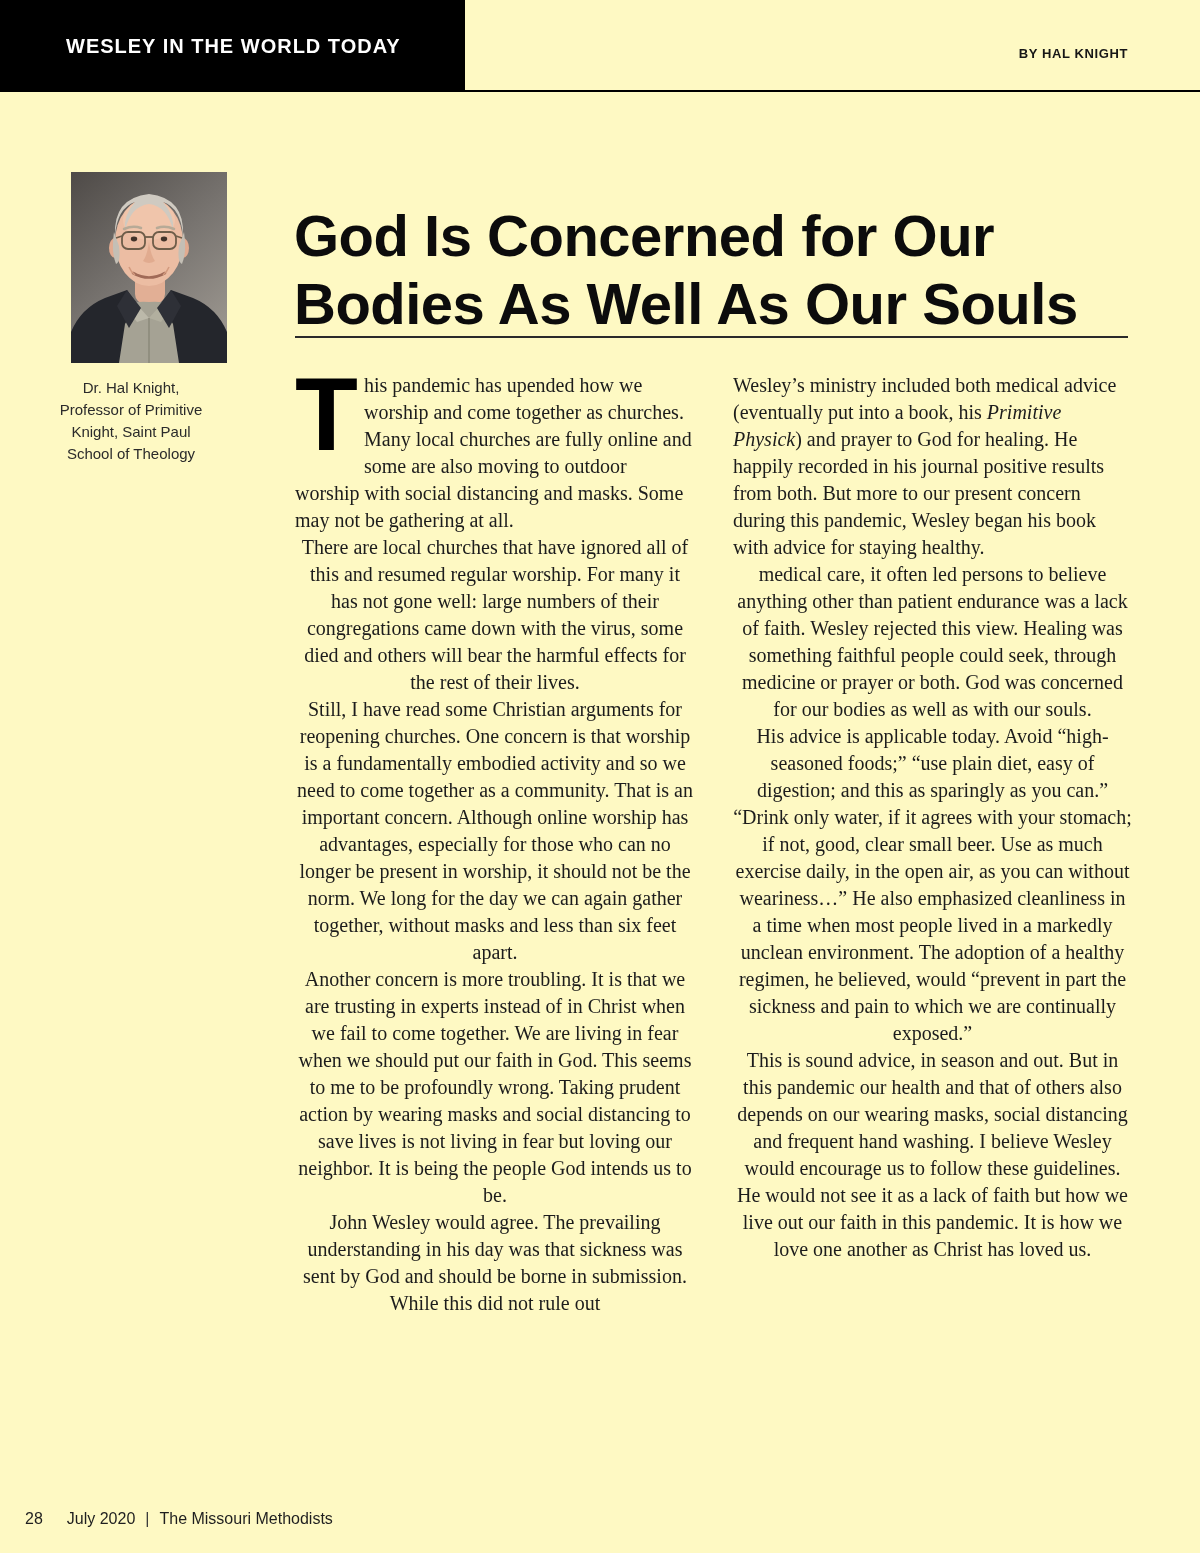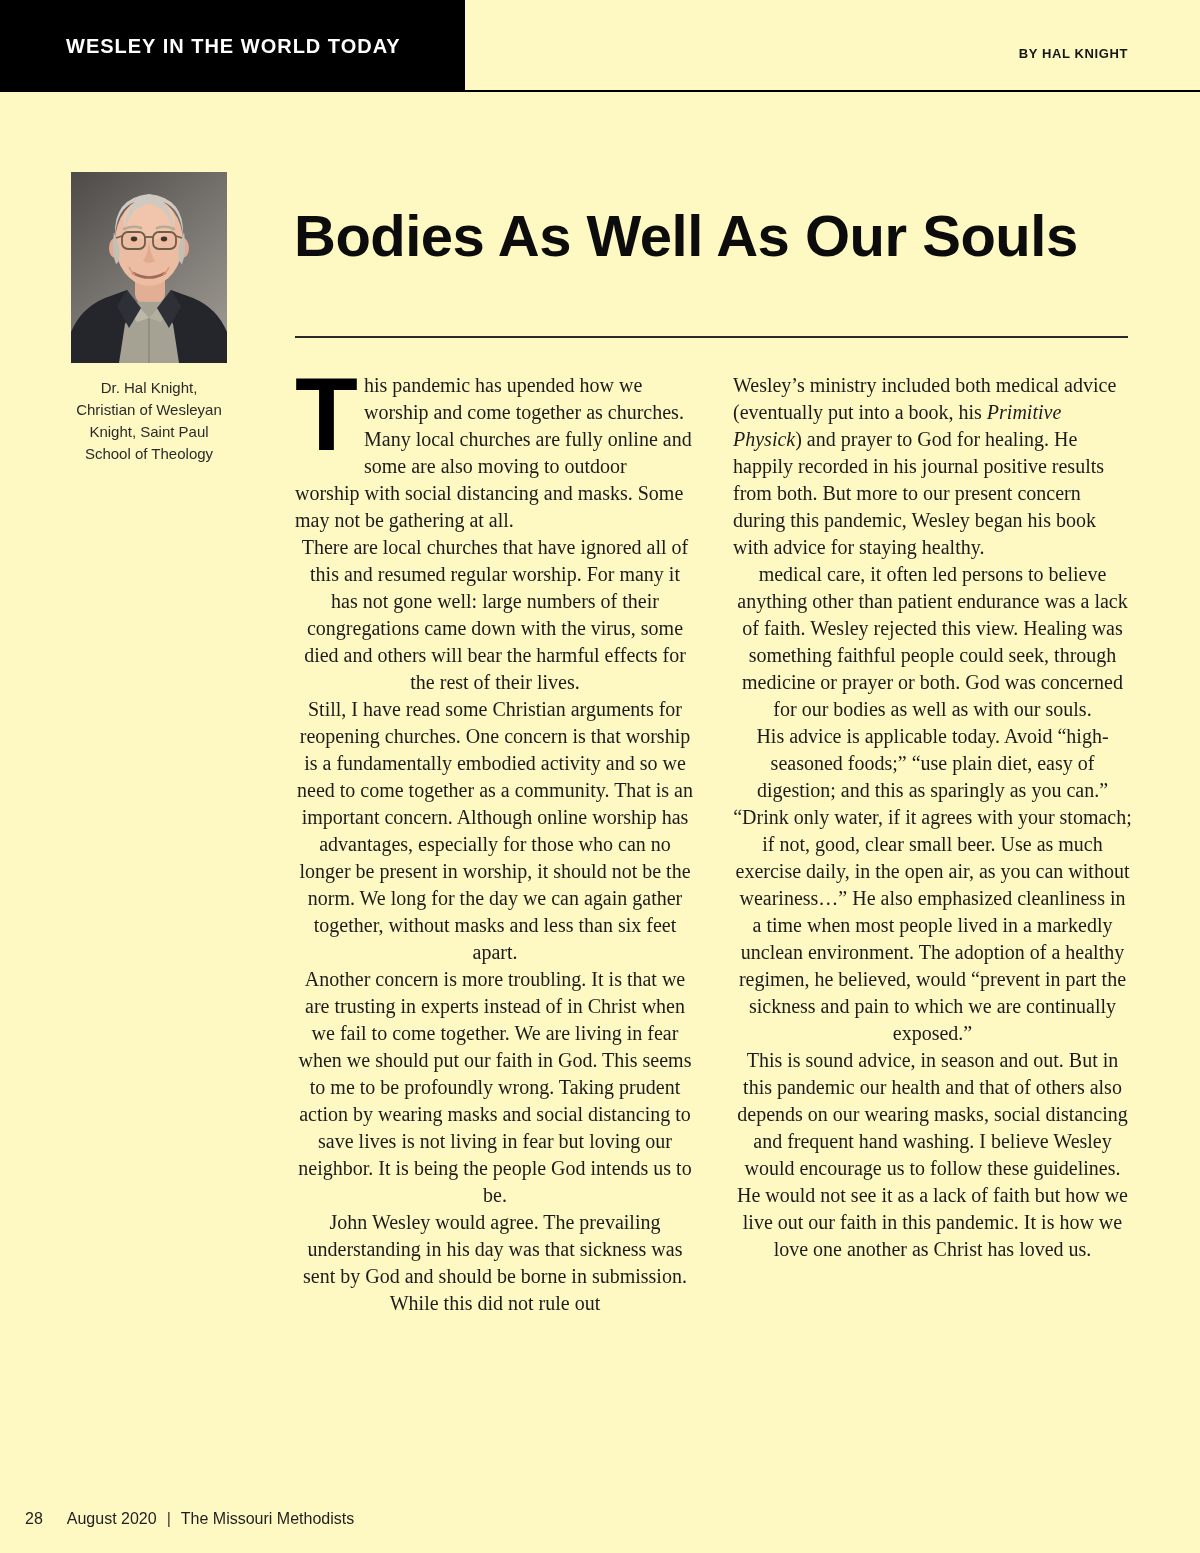--- a/index.html
+++ b/index.html
@@ -14,21 +14,21 @@
     color:#ffffff;font-size:20px;font-weight:700;letter-spacing:1px;white-space:nowrap;
   }
   #header-rule{position:absolute;left:0;top:90px;width:1200px;height:2px;background:#000000;}
   #byline{
     position:absolute;top:46px;right:72px;color:#161616;
     font-size:13px;font-weight:600;letter-spacing:0.6px;white-space:nowrap;margin-left:46px;
   }
   
   #author-photo{position:absolute;left:71px;top:172px;width:156px;height:191px;}
   #author-caption{
-    position:absolute;left:29px;top:377px;width:240px;text-align:center;
+    position:absolute;left:11px;top:377px;width:240px;text-align:center;
     font-size:15px;line-height:22px;color:#2b2b2b;font-weight:400;
   }
   
   #page-title{
     position:absolute;left:294px;top:163px;width:845px;
     font-size:58px;line-height:68px;font-weight:600;letter-spacing:-0.5px;color:#0c0c0c;
   }
   #page-title .title-line{display:block;}
   #title-rule{position:absolute;left:295px;top:336px;width:833px;height:2px;background:#2a2a2a;}
   .article-col{
@@ -111,44 +111,45 @@
 
     <path d="M78,70 Q76,84 72,89 Q78,93 84,89 Q80,84 78,70" fill="#dfa88c" opacity="0.85"></path>
 
     <path d="M62,101 Q78,110 94,101" stroke="#a06a57" stroke-width="2.6" fill="none" stroke-linecap="round"></path>
     <path d="M58,95 Q60,100 64,103" stroke="#d39a7e" stroke-width="1.5" fill="none"></path>
     <path d="M98,95 Q96,100 92,103" stroke="#d39a7e" stroke-width="1.5" fill="none"></path>
   </svg>
 
   <div id="author-caption">
       <div>Dr. Hal Knight,</div>
-      <div>Christian of Wesleyan</div>
+      <div>Professor of Primitive</div>
       <div>Knight, Saint Paul</div>
       <div>School of Theology</div>
     </div>
 
   <h1 id="page-title">
+    <span class="title-line">God Is Concerned for Our</span>
     <span class="title-line">Bodies As Well As Our Souls</span>
   </h1>
   <div id="title-rule"></div>
 
   <div id="column-left" class="article-col">
       <p><span class="drop-cap">T</span><span>his pandemic has upended how we worship and come together as churches. Many local churches are fully online and some are also moving to outdoor worship with social distancing and masks. Some may not be gathering at all.</span></p>
       <p><span>There are local churches that have ignored all of this and resumed regular worship. For many it has not gone well: large numbers of their congregations came down with the virus, some died and others will bear the harmful effects for the rest of their lives.</span></p>
       <p><span>Still, I have read some Christian arguments for reopening churches. One concern is that worship is a fundamentally embodied activity and so we need to come together as a community. That is an important concern. Although online worship has advantages, especially for those who can no longer be present in worship, it should not be the norm. We long for the day we can again gather together, without masks and less than six feet apart.</span></p>
       <p><span>Another concern is more troubling. It is that we are trusting in experts instead of in Christ when we fail to come together. We are living in fear when we should put our faith in God. This seems to me to be profoundly wrong. Taking prudent action by wearing masks and social distancing to save lives is not living in fear but loving our neighbor. It is being the people God intends us to be.</span></p>
       <p><span>John Wesley would agree. The prevailing understanding in his day was that sickness was sent by God and should be borne in submission. While this did not rule out</span></p>
     </div>
   <div id="column-right" class="article-col">
       <p><span>Wesley’s ministry included both medical advice (eventually put into a book, his </span><em>Primitive Physick</em><span>) and prayer to God for healing. He happily recorded in his journal positive results from both. But more to our present concern during this pandemic, Wesley began his book with advice for staying healthy.</span></p>
       <p><span>medical care, it often led persons to believe anything other than patient endurance was a lack of faith. Wesley rejected this view. Healing was something faithful people could seek, through medicine or prayer or both. God was concerned for our bodies as well as with our souls.</span></p>
       <p><span>His advice is applicable today. Avoid “high-seasoned foods;” “use plain diet, easy of digestion; and this as sparingly as you can.” “Drink only water, if it agrees with your stomach; if not, good, clear small beer. Use as much exercise daily, in the open air, as you can without weariness…” He also emphasized cleanliness in a time when most people lived in a markedly unclean environment. The adoption of a healthy regimen, he believed, would “prevent in part the sickness and pain to which we are continually exposed.”</span></p>
       <p><span>This is sound advice, in season and out. But in this pandemic our health and that of others also depends on our wearing masks, social distancing and frequent hand washing. I believe Wesley would encourage us to follow these guidelines. He would not see it as a lack of faith but how we live out our faith in this pandemic. It is how we love one another as Christ has loved us.</span></p>
     </div>
 
   <div id="footer">
     <span id="page-number">28</span>
-    <span id="issue-date">August 2020</span>
+    <span id="issue-date">July 2020</span>
     <span id="separator-pipe">|</span>
     <span id="publication-name">The Missouri Methodists</span>
   </div>
 
 </div>
 
 </body></html>

